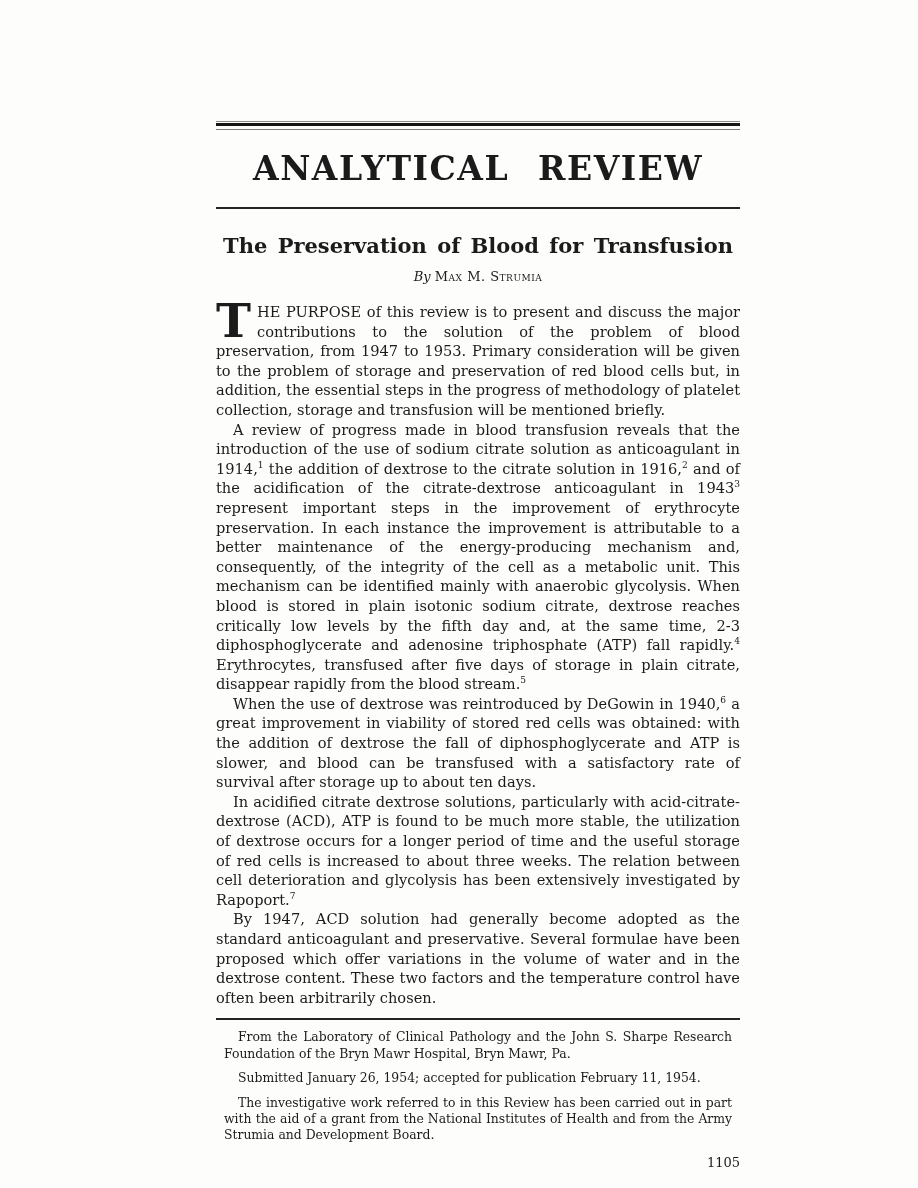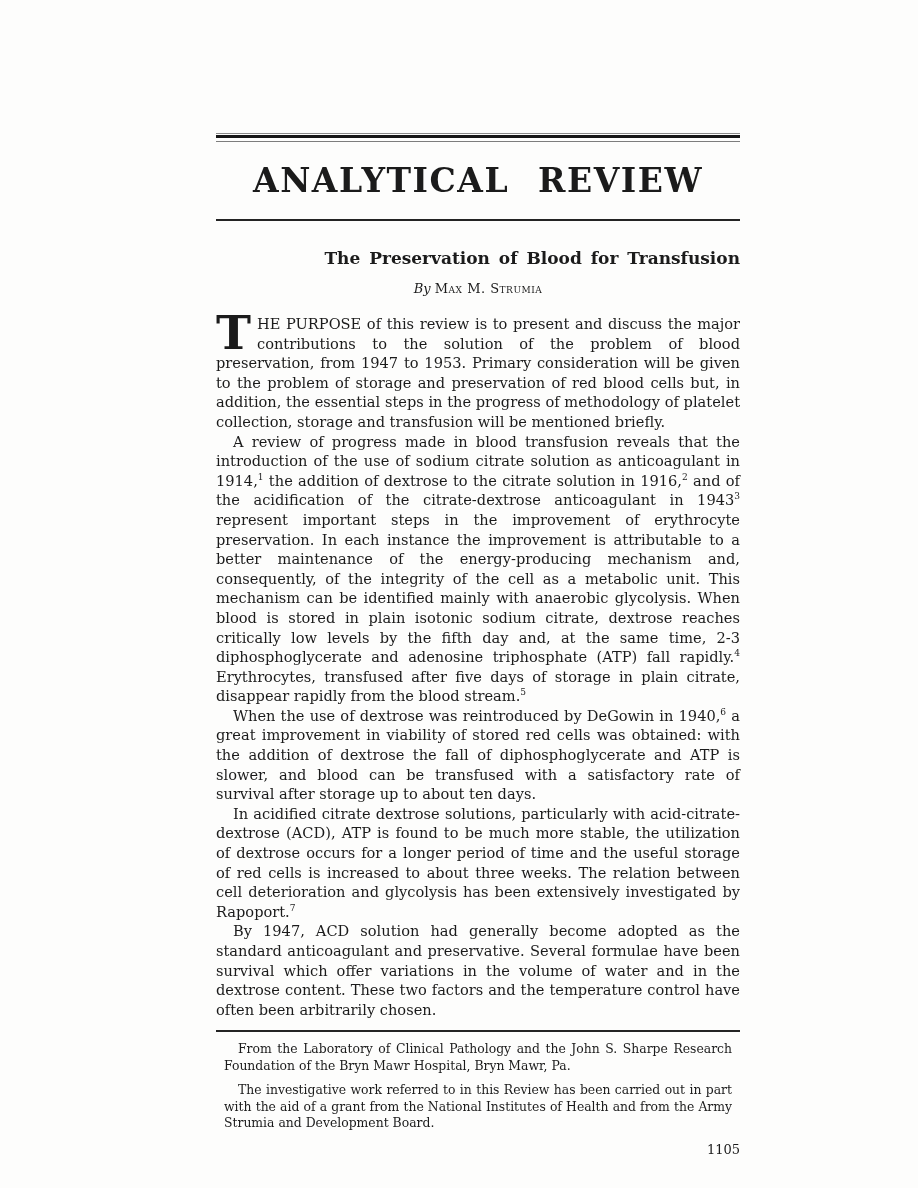--- a/index.html
+++ b/index.html
@@ -7,21 +7,21 @@
     width:918px;height:1188px;
     background:#fdfdfc;
     font-family:"DejaVu Serif", serif;
     color:#1b1b1b;
     position:relative;
     -webkit-font-smoothing:antialiased;
   }
   .page{position:absolute;inset:0;background:#fdfdfc;}
   .column{
     position:absolute;
-    left:216px;top:12px;
+    left:216px;top:0;
     width:524px;
   }
   
   .top-rules{margin-top:121px;}
   .top-rules .r1{height:0;border-top:1px solid #8a8a8a;}
   .top-rules .r2{height:0;border-top:3px solid #161616;margin-top:1px;}
   .top-rules .r3{height:0;border-top:1px solid #7d7d7d;margin-top:3px;}
 
   .section-heading{
     margin-top:21px;
@@ -29,22 +29,22 @@
     font-size:33px;
     font-weight:bold;
     letter-spacing:1.5px;
     word-spacing:16px;
     line-height:36px;
   }
   .mid-rule{height:0;border-top:2px solid #242424;margin-top:20px;}
 
   .article-title{
     margin-top:27px;
-    text-align:right;
-    font-size:17px;
+    text-align:center;
+    font-size:21px;
     font-weight:bold;
     word-spacing:3px;
     line-height:20px;
   }
   .byline{
     margin-top:13px;
     text-align:center;
     font-size:13px;
     line-height:16px;
   }
@@ -110,26 +110,27 @@
       <span class="author">Max M. Strumia</span>
     </div>
 
     <div class="body-text">
       <p>
         <span class="dropcap">T</span><span>HE PURPOSE of this review is to present and discuss the major contributions to the solution of the problem of blood preservation, from 1947 to 1953. Primary consideration will be given to the problem of storage and preservation of red blood cells but, in addition, the essential steps in the progress of methodology of platelet collection, storage and transfusion will be mentioned briefly.</span>
       </p>
       <p class="indent">A review of progress made in blood transfusion reveals that the introduction of the use of sodium citrate solution as anticoagulant in 1914,<sup>1</sup> the addition of dextrose to the citrate solution in 1916,<sup>2</sup> and of the acidification of the citrate-dextrose anticoagulant in 1943<sup>3</sup> represent important steps in the improvement of erythrocyte preservation. In each instance the improvement is attributable to a better maintenance of the energy-producing mechanism and, consequently, of the integrity of the cell as a metabolic unit. This mechanism can be identified mainly with anaerobic glycolysis. When blood is stored in plain isotonic sodium citrate, dextrose reaches critically low levels by the fifth day and, at the same time, 2-3 diphosphoglycerate and adenosine triphosphate (ATP) fall rapidly.<sup>4</sup> Erythrocytes, transfused after five days of storage in plain citrate, disappear rapidly from the blood stream.<sup>5</sup></p>
       <p class="indent">When the use of dextrose was reintroduced by DeGowin in 1940,<sup>6</sup> a great improvement in viability of stored red cells was obtained: with the addition of dextrose the fall of diphosphoglycerate and ATP is slower, and blood can be transfused with a satisfactory rate of survival after storage up to about ten days.</p>
       <p class="indent">In acidified citrate dextrose solutions, particularly with acid-citrate-dextrose (ACD), ATP is found to be much more stable, the utilization of dextrose occurs for a longer period of time and the useful storage of red cells is increased to about three weeks. The relation between cell deterioration and glycolysis has been extensively investigated by Rapoport.<sup>7</sup></p>
-      <p class="indent">By 1947, ACD solution had generally become adopted as the standard anticoagulant and preservative. Several formulae have been survival which offer variations in the volume of water and in the dextrose content. These two factors and the temperature control have often been arbitrarily chosen.</p>
+      <p class="indent">By 1947, ACD solution had generally become adopted as the standard anticoagulant and preservative. Several formulae have been proposed which offer variations in the volume of water and in the dextrose content. These two factors and the temperature control have often been arbitrarily chosen.</p>
     </div>
 
     <div class="foot-rule"></div>
 
     <div class="footnotes">
       <p>From the Laboratory of Clinical Pathology and the John S. Sharpe Research Foundation of the Bryn Mawr Hospital, Bryn Mawr, Pa.</p>
+      <p>Submitted January 26, 1954; accepted for publication February 11, 1954.</p>
       <p>The investigative work referred to in this Review has been carried out in part with the aid of a grant from the National Institutes of Health and from the Army Strumia and Development Board.</p>
     </div>
 
     <div class="folio">1105</div>
 
   </div>
 </div>
 
 </body></html>

